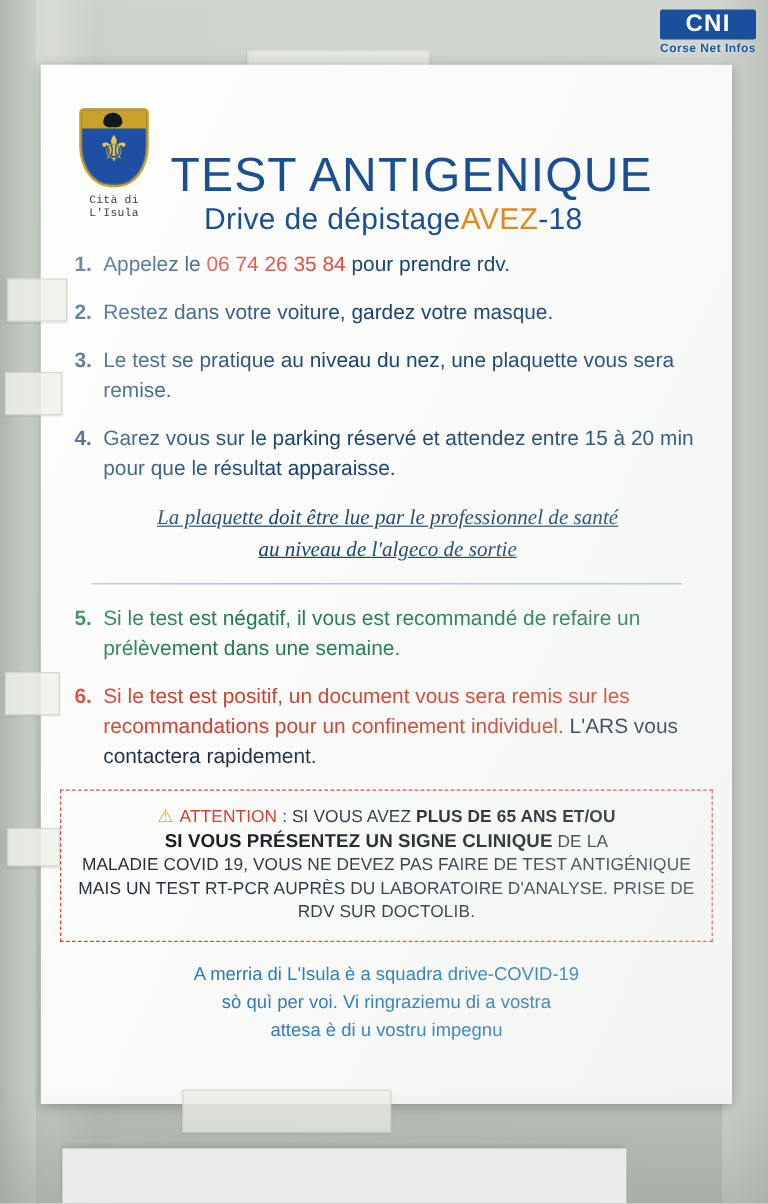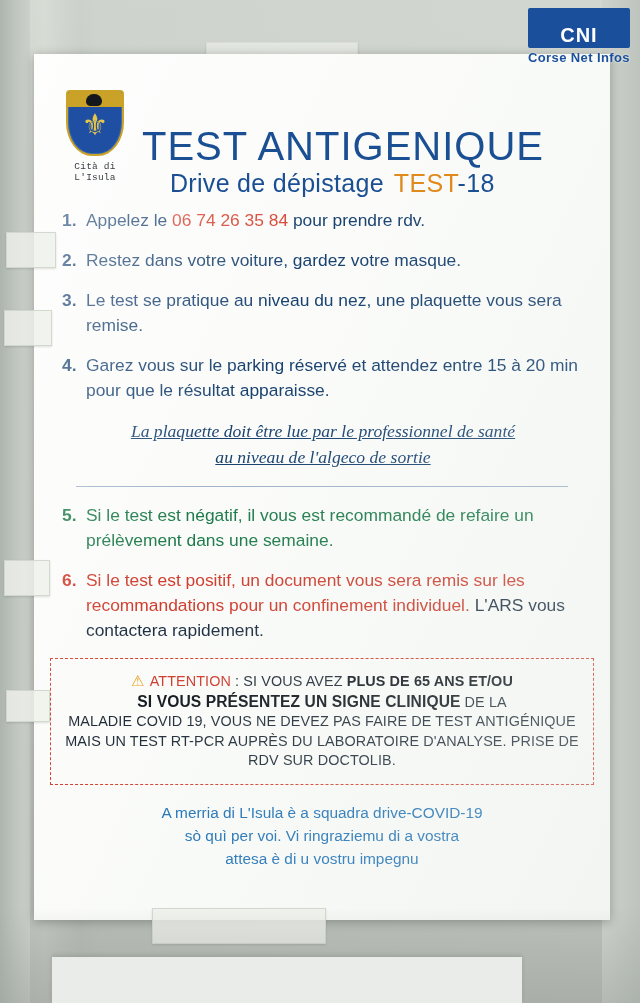--- a/index.html
+++ b/index.html
@@ -150,21 +150,20 @@
     font-size: 40px;
     line-height: 42px;
     letter-spacing: 1px;
     color: #1b4f93;
     font-weight: 400;
   }
   .title-sub-row {
     display: flex;
     align-items: baseline;
     justify-content: flex-start;
-    gap: 10px;
     margin-top: 2px;
     padding-left: 28px;
   }
   .title-sub {
     font-size: 25px;
     color: #1b4f93;
     letter-spacing: 0.3px;
   }
   .title-covid {
     font-size: 25px;
@@ -254,27 +253,27 @@
     top: 8px;
     text-align: center;
     z-index: 12;
   }
   #cni .cni-box {
     background: #1a4f9c;
     color: #ffffff;
     font-weight: bold;
     font-size: 20px;
     letter-spacing: 1px;
-    padding: 16px 7px 2px 7px;
+    padding: 1px 7px 2px 7px;
     border-radius: 2px;
     line-height: 22px;
   }
   #cni .cni-sub {
     color: #1a4f9c;
-    font-size: 13px;
+    font-size: 10px;
     font-weight: bold;
     letter-spacing: 0.4px;
     margin-top: 2px;
     text-shadow: 0 0 2px rgba(255,255,255,0.9);
   }
 </style>
 </head>
 <body>
 
 <div id="photo-bg"></div>
@@ -296,21 +295,21 @@
         <div class="chief"></div>
         <div class="moor"></div>
         <div class="fleur">⚜</div>
       </div>
       <div class="crest-caption">Cità di L'Isula</div>
     </div>
     <div class="titles">
       <div class="title-main">TEST ANTIGENIQUE</div>
       <div class="title-sub-row">
         <span class="title-sub">Drive de dépistage</span>
-        <span class="title-covid"><span>TEST</span><span class="c19">-18</span></span>
+        <span class="title-covid"><span>AVEZ</span><span class="c19">-18</span></span>
       </div>
     </div>
   </div>
 
   <div class="body-wrap">
 
     <div class="step">
       <div class="num">1.</div>
       <div class="txt"><span>Appelez le </span><span class="phone">06 74 26 35 84</span><span> pour prendre rdv.</span></div>
     </div>

